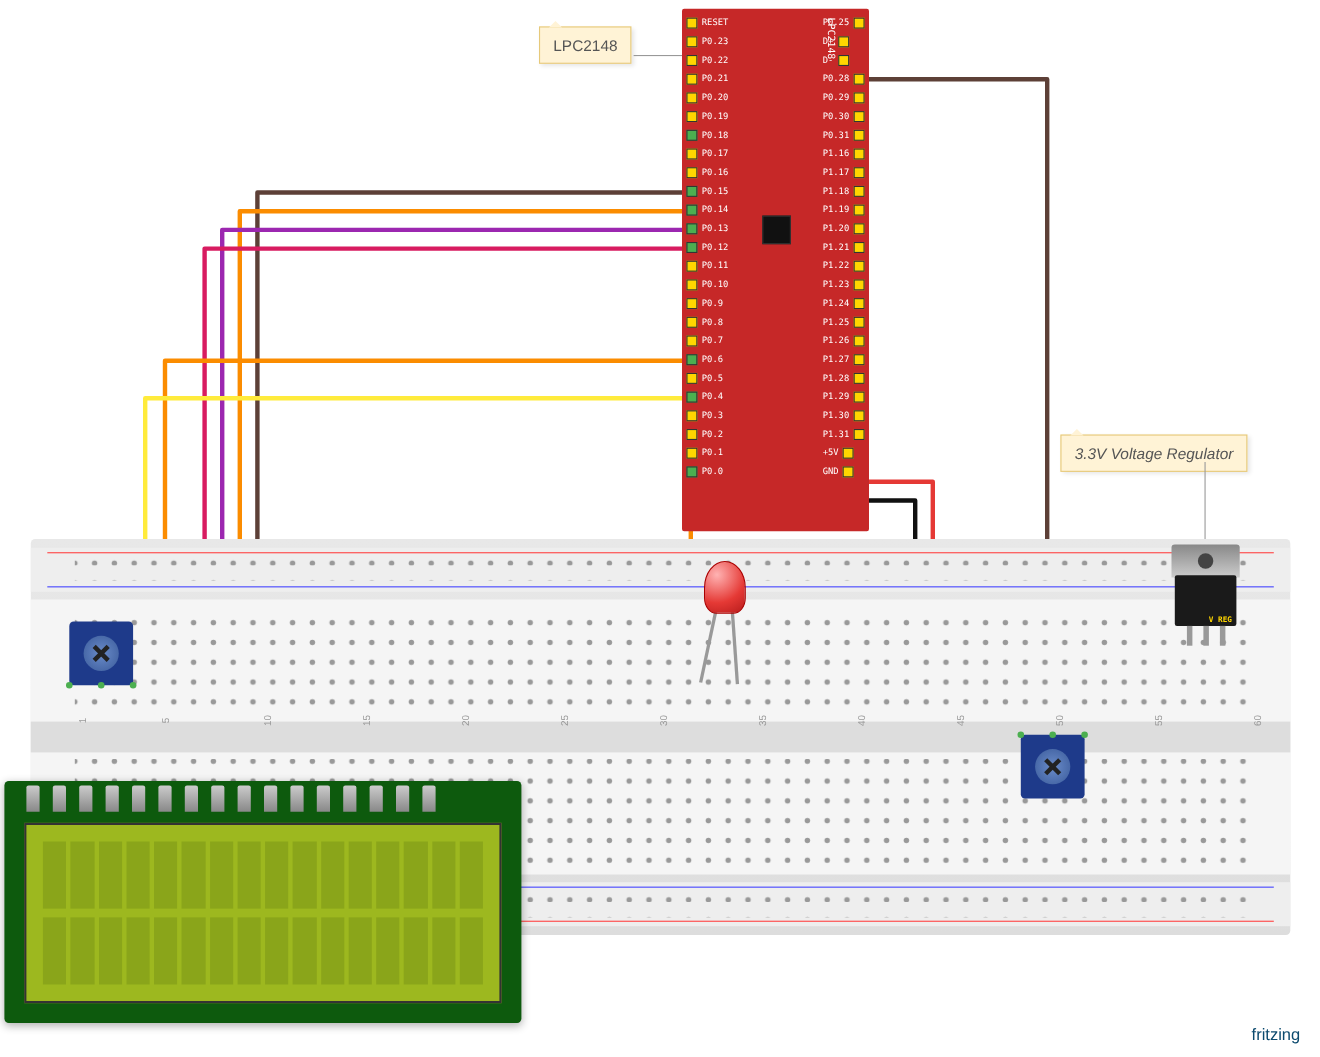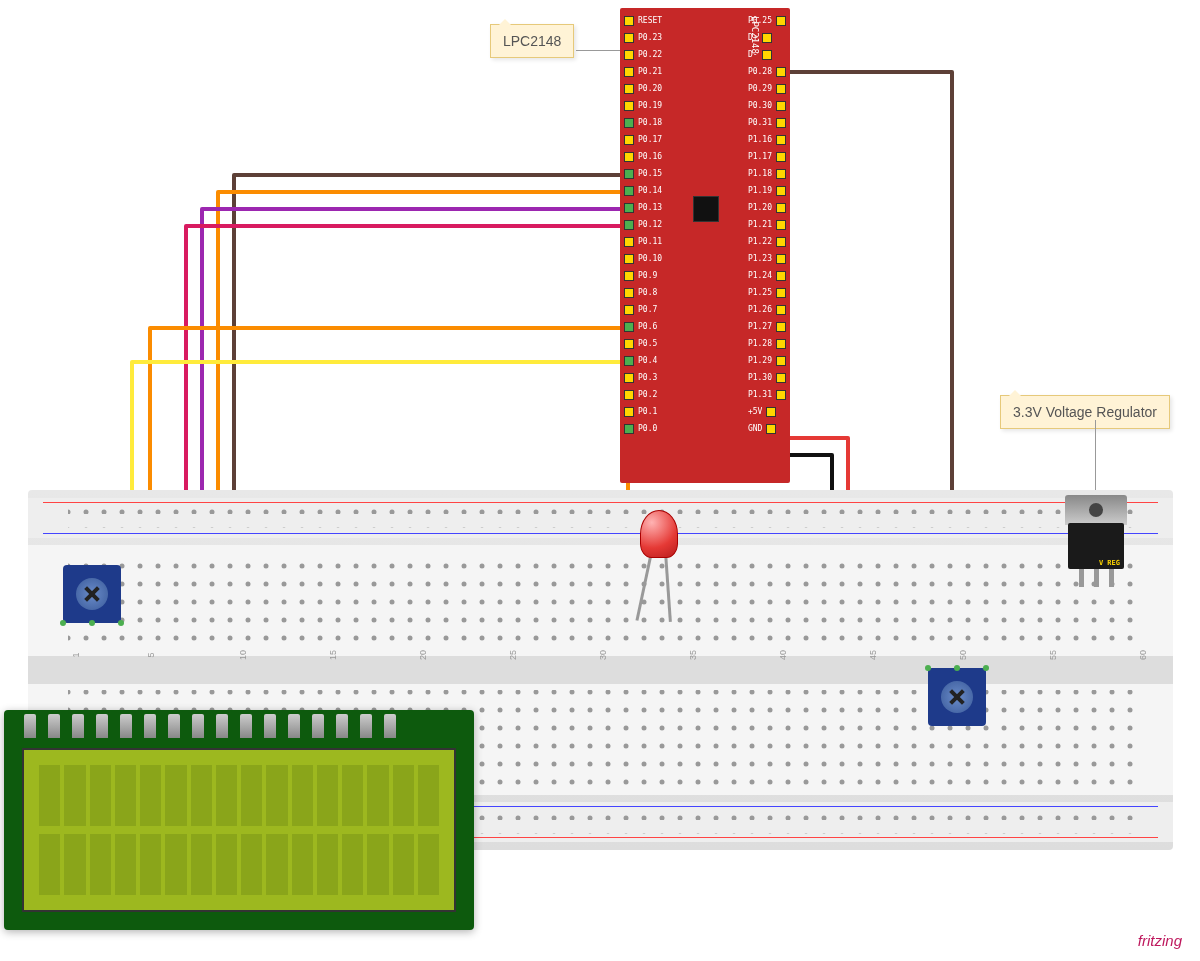--- a/index.html
+++ b/index.html
@@ -61,31 +61,31 @@
   .vreg-tab { position: absolute; left: 0; top: 0; width: 62px; height: 30px; background: linear-gradient(#888, #ccc); border-radius: 3px 3px 0 0; }
   .vreg-hole { position: absolute; left: 50%; top: 8px; width: 14px; height: 14px; margin-left: -7px; background: #444; border-radius: 50%; }
   .vreg-body { position: absolute; left: 3px; top: 28px; width: 56px; height: 46px; background: #1a1a1a; border-radius: 2px; }
   .vreg-label { position: absolute; bottom: 2px; right: 4px; font-size: 7px; color: #ffd600; font-family: monospace; font-weight: bold; }
   .vreg-pin { position: absolute; width: 5px; height: 18px; background: #999; top: 74px; }
   
   
   .wire { position: absolute; stroke-width: 4; fill: none; stroke-linecap: round; stroke-linejoin: round; }
   
   
-  .watermark { position: absolute; right: 18px; bottom: 12px; font-size: 15px; color: #be185d; font-style: italic; }
+  .watermark { position: absolute; right: 18px; bottom: 12px; font-size: 15px; color: #0c4a6e; }
 </style>
 </head>
 <body>
 
 <div class="canvas">
 
   <div class="callout" style="left:490px; top:24px;"><span>LPC2148</span></div>
   <div class="callout-line" style="left:576px; top:50px; width:44px; height:1px;"></div>
 
-  <div class="callout" style="left:1000px; top:395px;"><span>3.3V Voltage Regulator</span></div>
+  <div class="callout" style="left:964px; top:395px;font-style:italic;"><span>3.3V Voltage Regulator</span></div>
   <div class="callout-line" style="left:1095px; top:420px; width:1px; height:75px;"></div>
 
   <svg class="wire" style="left:0; top:0;" width="1200" height="961">
 
     <path d="M 620 175 L 234 175 L 234 628" stroke="#5d4037"></path>
 
     <path d="M 620 192 L 218 192 L 218 628" stroke="#fb8c00"></path>
 
     <path d="M 620 209 L 202 209 L 202 628" stroke="#9c27b0"></path>
 

